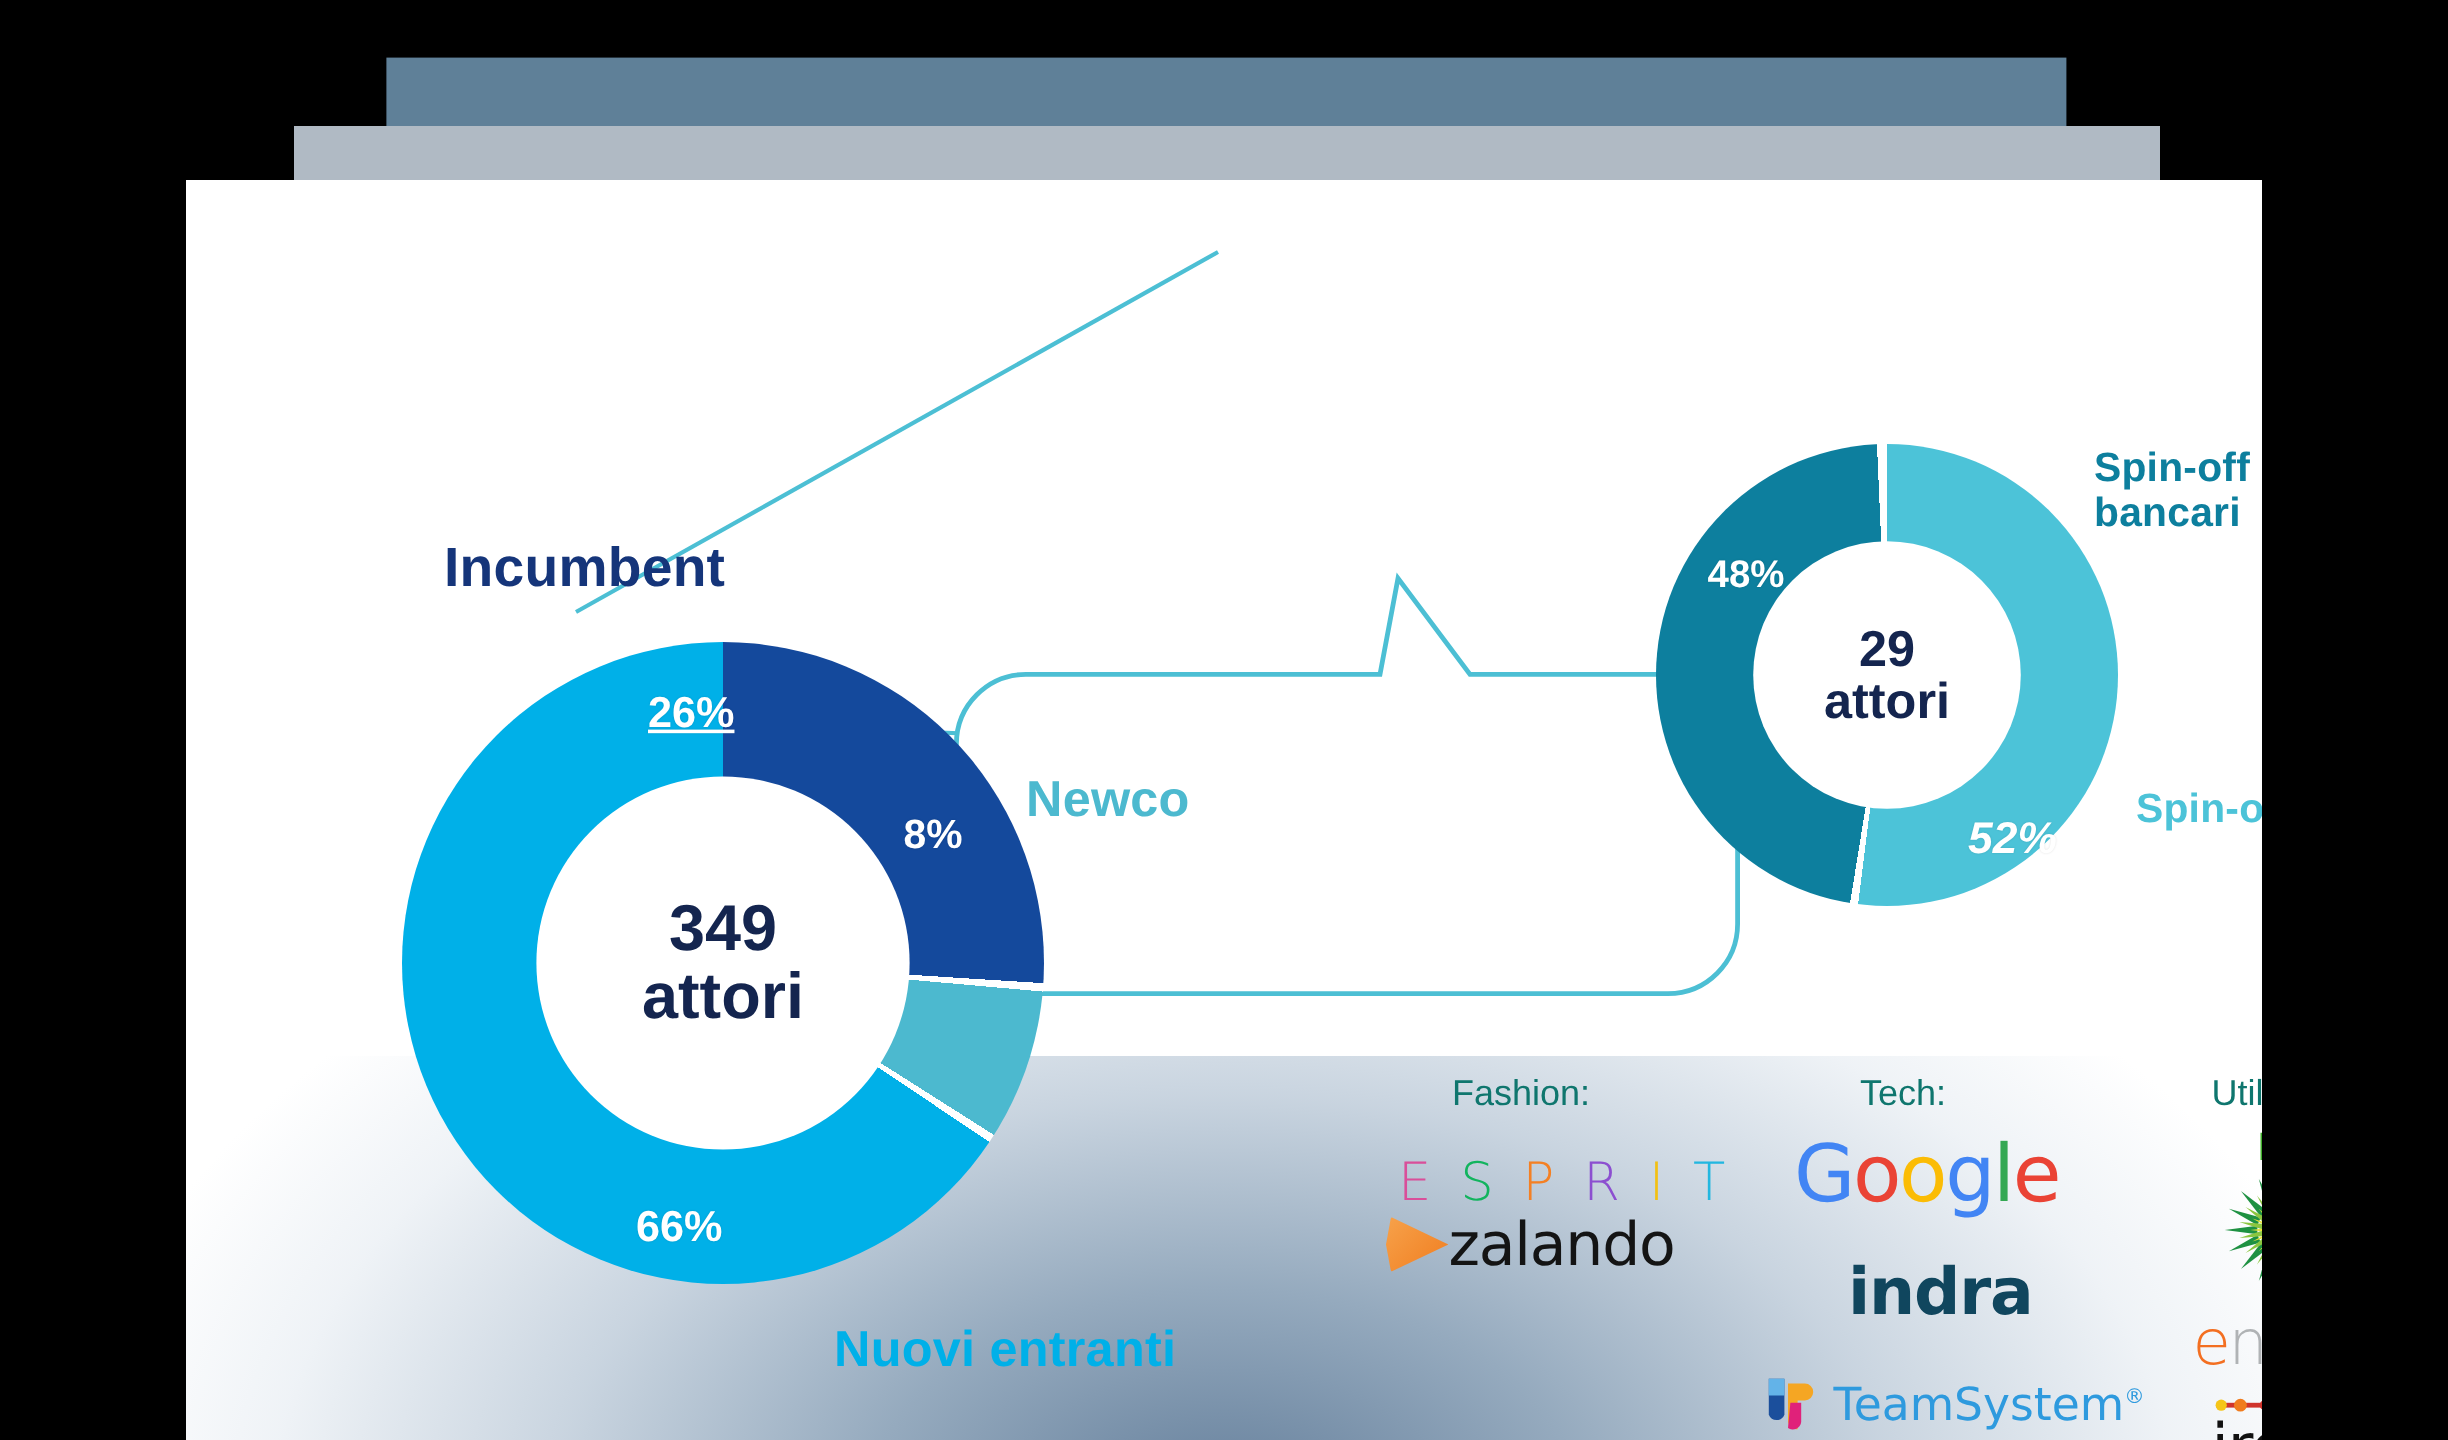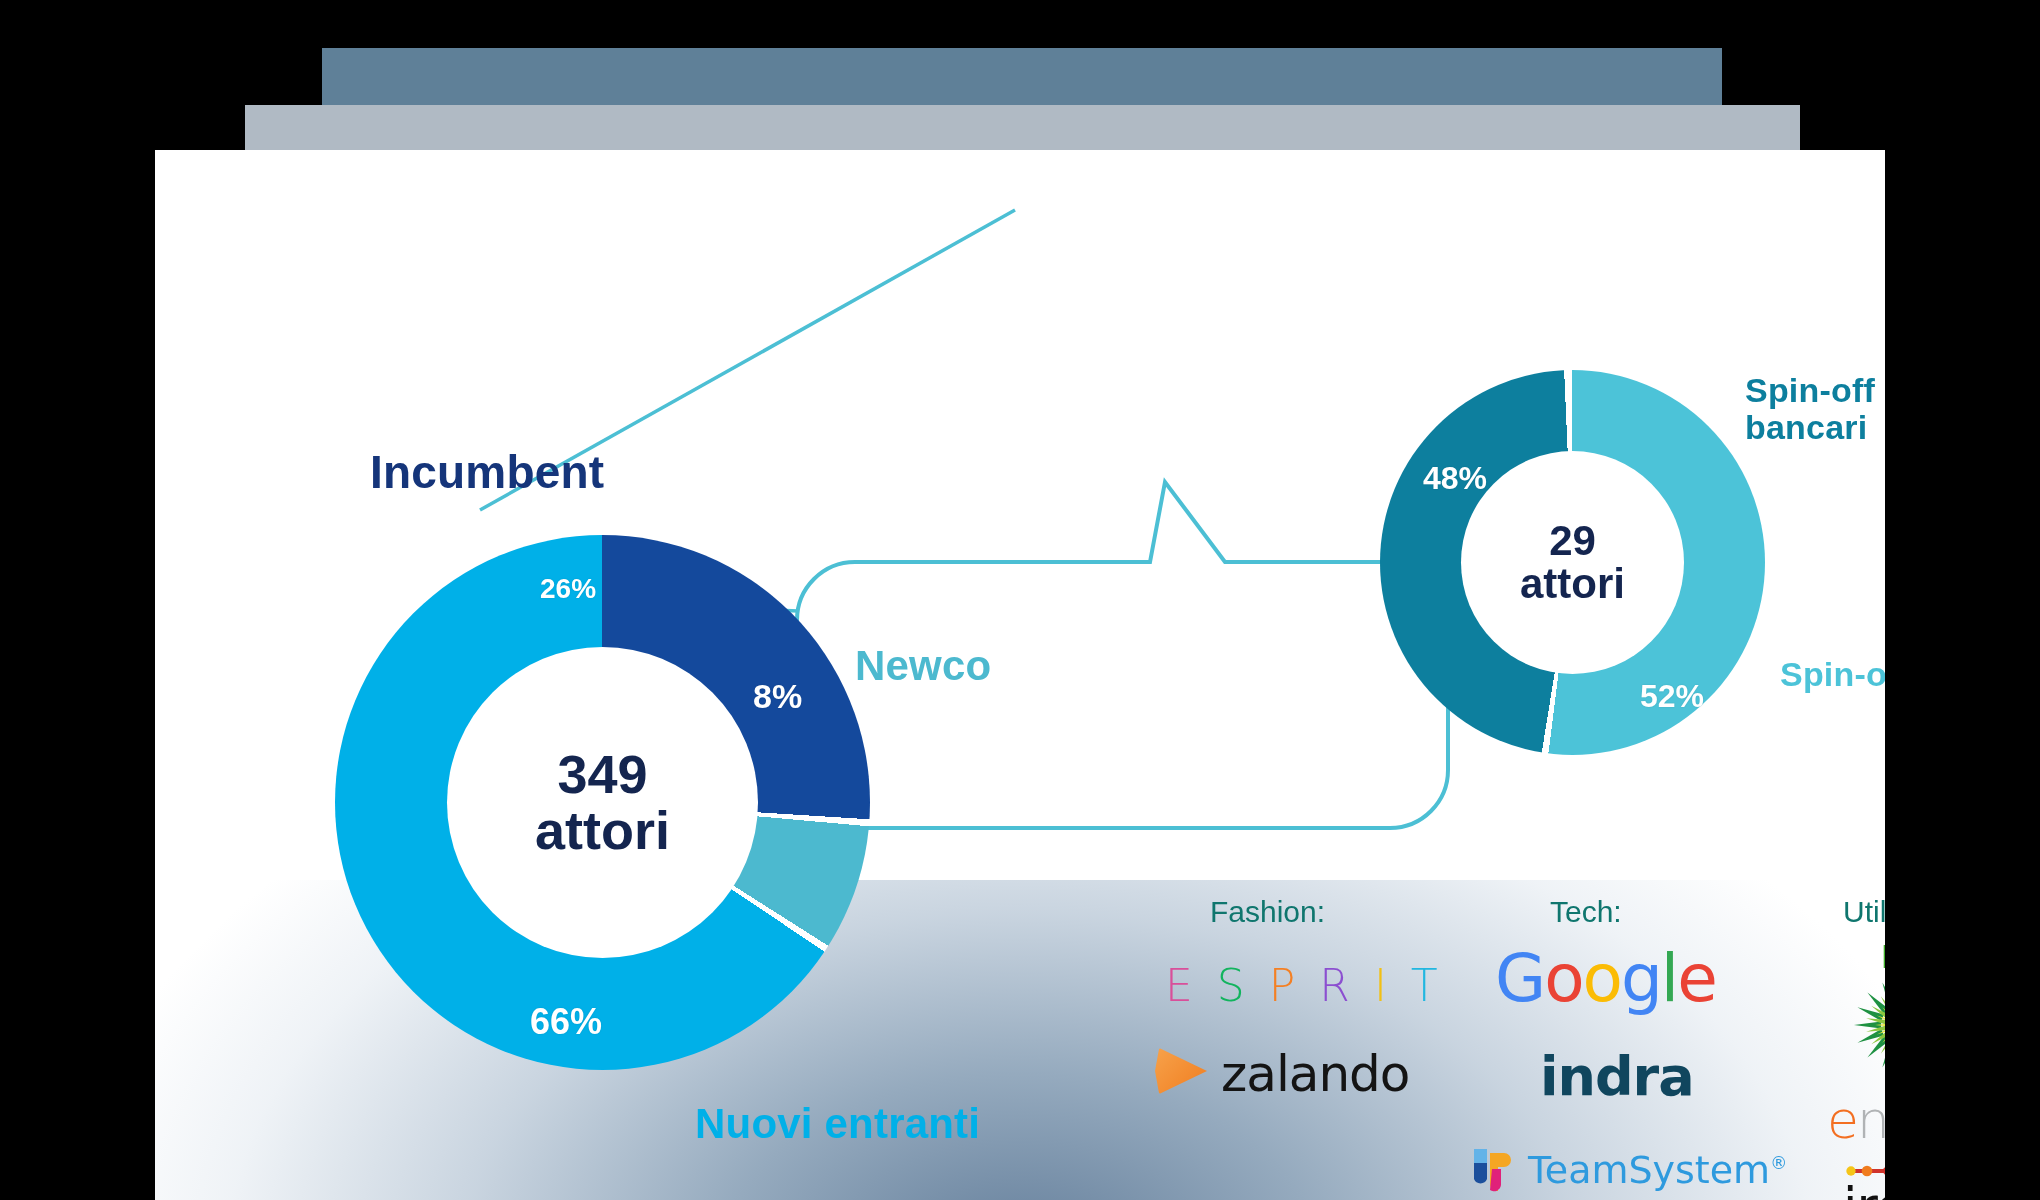--- a/index.html
+++ b/index.html
@@ -33,40 +33,40 @@
         flex-direction:column;align-items:center;justify-content:center;
         color:#14254f;font-weight:bold;line-height:1.02;}
 
   #donutL{left:180px;top:385px;width:535px;height:535px;}
   #donutL .hole{left:112px;top:112px;width:311px;height:311px;font-size:54px;}
   #donutR{left:1225px;top:220px;width:385px;height:385px;}
   #donutR .hole{left:81px;top:81px;width:223px;height:223px;font-size:42px;}
 
   .pct{position:absolute;color:#fff;font-weight:bold;white-space:nowrap;
        text-shadow:0 0 2px rgba(0,0,0,.12);}
-  #pL-26{left:385px;top:423px;font-size:28px;}
+  #pL-26{left:385px;top:423px;font-size:36px;text-decoration:underline;}
   #pL-8{left:598px;top:527px;font-size:34px;}
   #pL-66{left:375px;top:851px;font-size:36px;}
   #pR-48{left:1268px;top:310px;font-size:32px;}
-  #pR-52{left:1485px;top:528px;font-size:32px;}
+  #pR-52{left:1485px;top:528px;font-size:37px;font-style:italic;}
 
   
   #leaders{position:absolute;left:0;top:0;width:1730px;height:1050px;pointer-events:none;}
   .col-head{position:absolute;font-size:30px;color:#0f766e;white-space:nowrap;}
   #h-fashion{left:1055px;top:745px;}
   #h-tech{left:1395px;top:745px;}
   #h-utility{left:1688px;top:745px;}
 
   
   #esprit{position:absolute;left:1010px;top:810px;display:flex;gap:22px;
           font-size:44px;font-weight:300;letter-spacing:2px;font-family:"DejaVu Sans",sans-serif;}
   #esprit span{display:block;}
 
   
-  #zalando{position:absolute;left:1000px;top:895px;display:flex;gap:14px;}
+  #zalando{position:absolute;left:1000px;top:858px;display:flex;align-items:center;}
   #zalando .mark{width:52px;height:52px;background:linear-gradient(135deg,#f7a34c,#f07c1e);
                  clip-path:polygon(8% 6%,100% 50%,8% 94%, 0 50%);border-radius:14px;}
   #zalando .wm{font-size:50px;color:#141414;font-family:"DejaVu Sans",sans-serif;font-weight:400;letter-spacing:-1px;}
 
   
   #google{position:absolute;left:1340px;top:790px;font-size:66px;font-weight:400;
           font-family:"DejaVu Sans",sans-serif;letter-spacing:-2px;display:flex;}
 
   
   #indra{position:absolute;left:1385px;top:895px;font-size:54px;font-weight:bold;

